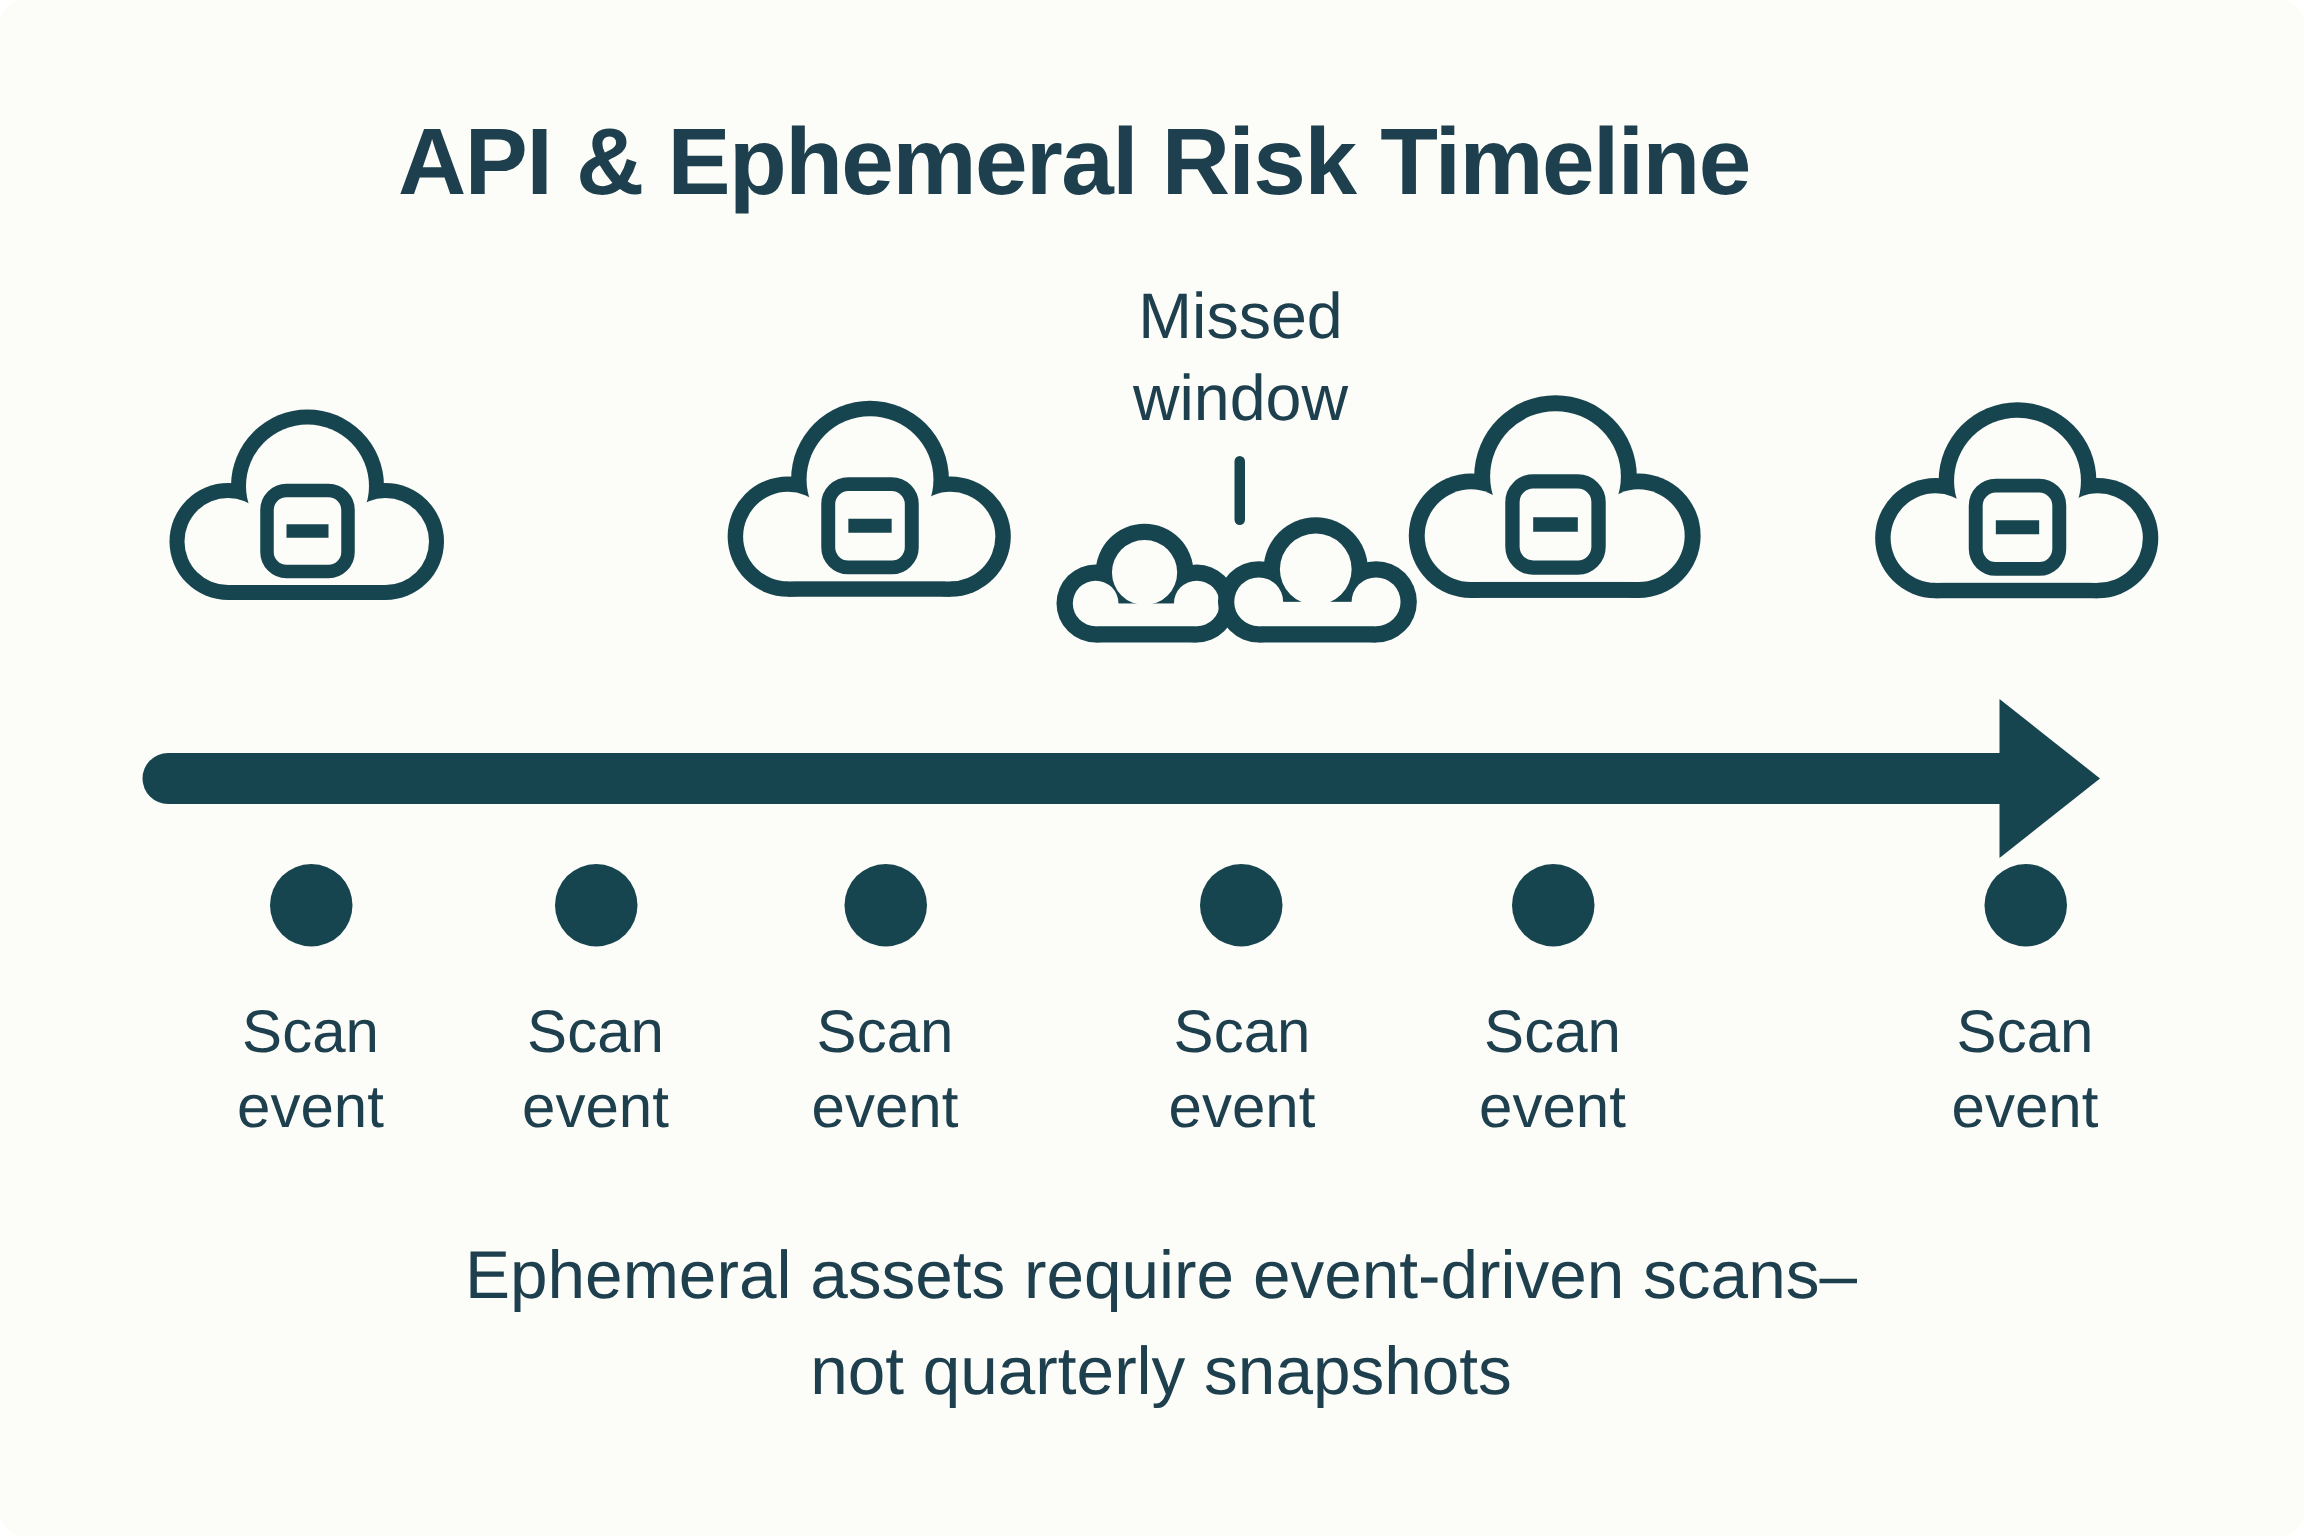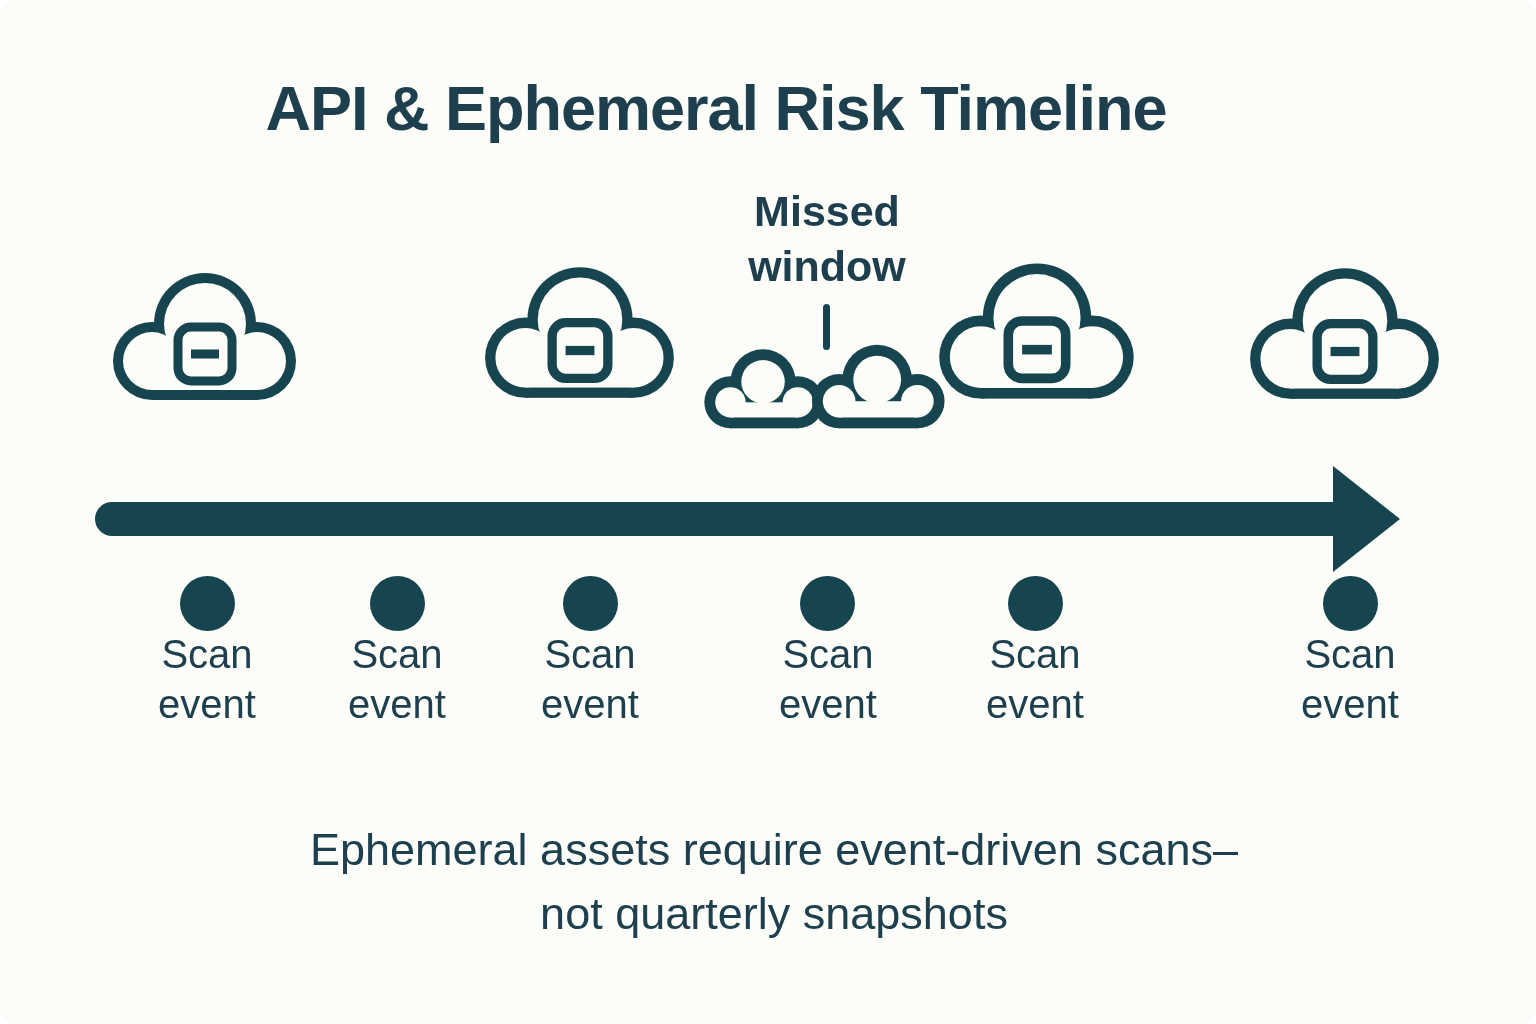--- a/index.html
+++ b/index.html
@@ -15,21 +15,21 @@
     color:var(--text);
     border-radius:16px;
   }
   .title{
     position:absolute;top:72px;left:-52px;width:1536px;
     text-align:center;font-size:63px;font-weight:700;letter-spacing:-1px;
     color:var(--text);
   }
   .missed-window{
     position:absolute;top:184px;left:717px;width:220px;
-    text-align:center;font-size:43px;font-weight:700;line-height:1.28;
+    text-align:center;font-size:43px;font-weight:400;line-height:1.28;
     color:var(--text);
   }
   .pointer-line{
     position:absolute;left:823px;top:304px;width:7px;height:46px;
     border-radius:4px;background:var(--ink);
   }
   svg.cloud{position:absolute;display:block;}
   .fill-ink{fill:var(--ink);}
   .fill-bg{fill:var(--background);}
   .icon-box{fill:var(--background);stroke:var(--ink);stroke-width:9px;}
@@ -41,21 +41,21 @@
   .arrow-head{
     position:absolute;left:1333px;top:466px;width:0;height:0;
     border-top:53px solid transparent;border-bottom:53px solid transparent;
     border-left:67px solid var(--ink);
   }
   .dot{
     position:absolute;top:576px;width:55px;height:55px;border-radius:50%;
     background:var(--ink);
   }
   .scan-label{
-    position:absolute;top:629px;width:150px;text-align:center;
+    position:absolute;top:663px;width:150px;text-align:center;
     font-size:40px;font-weight:500;line-height:1.26;color:var(--text);
   }
   .caption{
     position:absolute;top:818px;left:6px;width:1536px;text-align:center;
     font-size:45px;font-weight:500;line-height:1.42;color:var(--text);
     white-space:pre-line;
   }
 </style>
 </head>
 <body>

